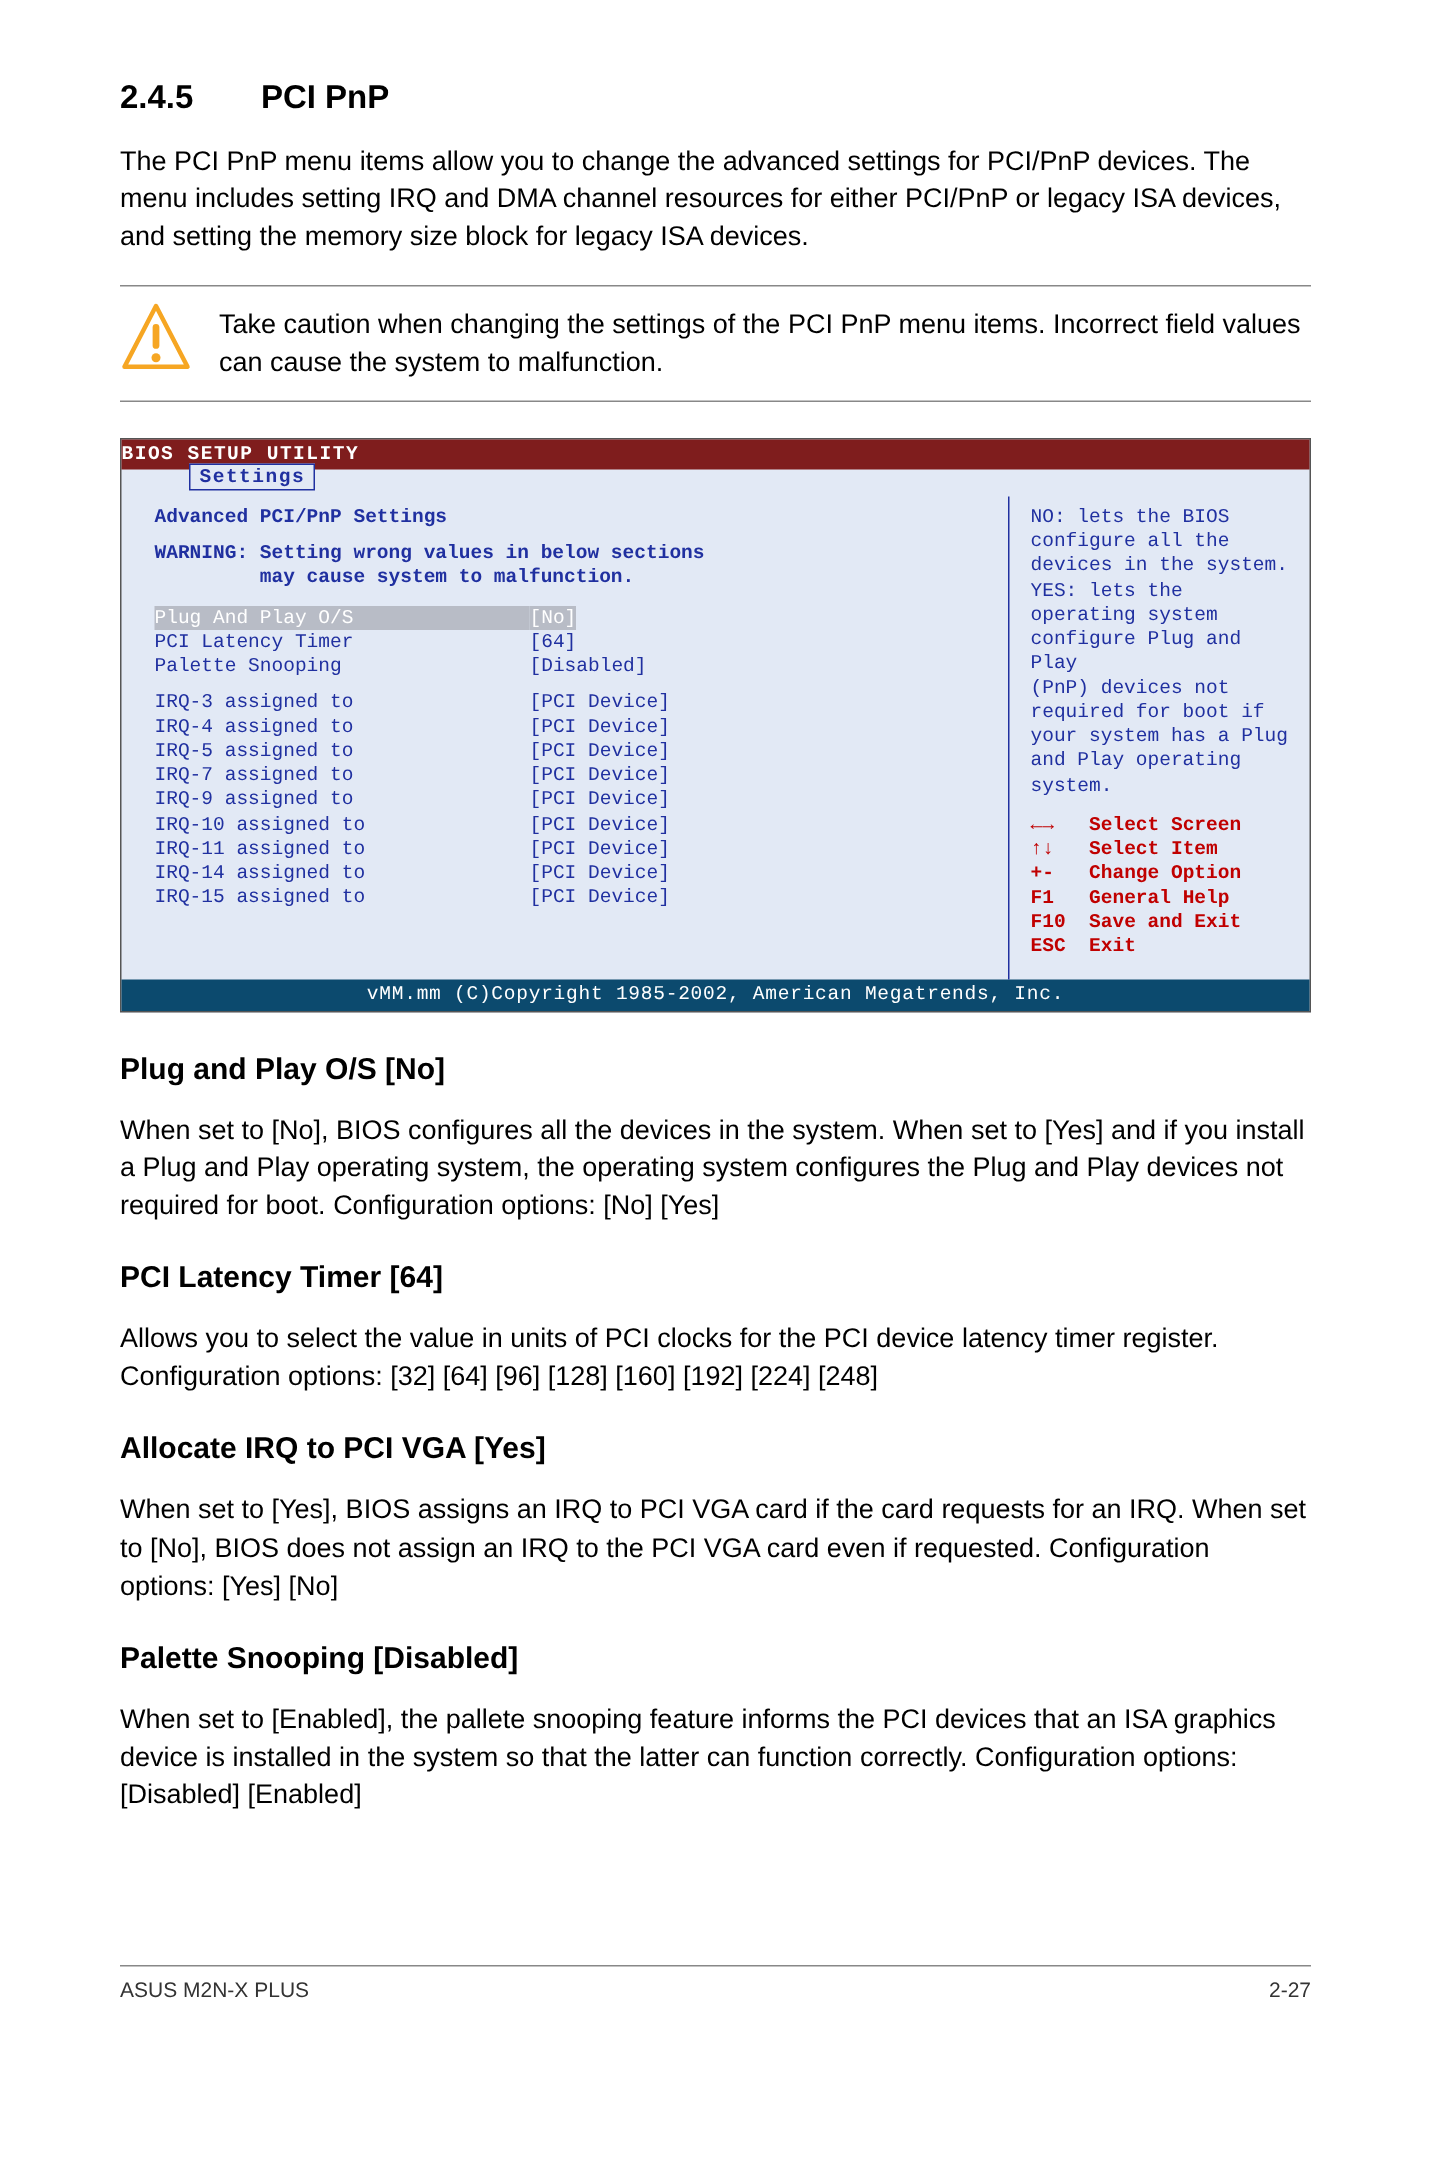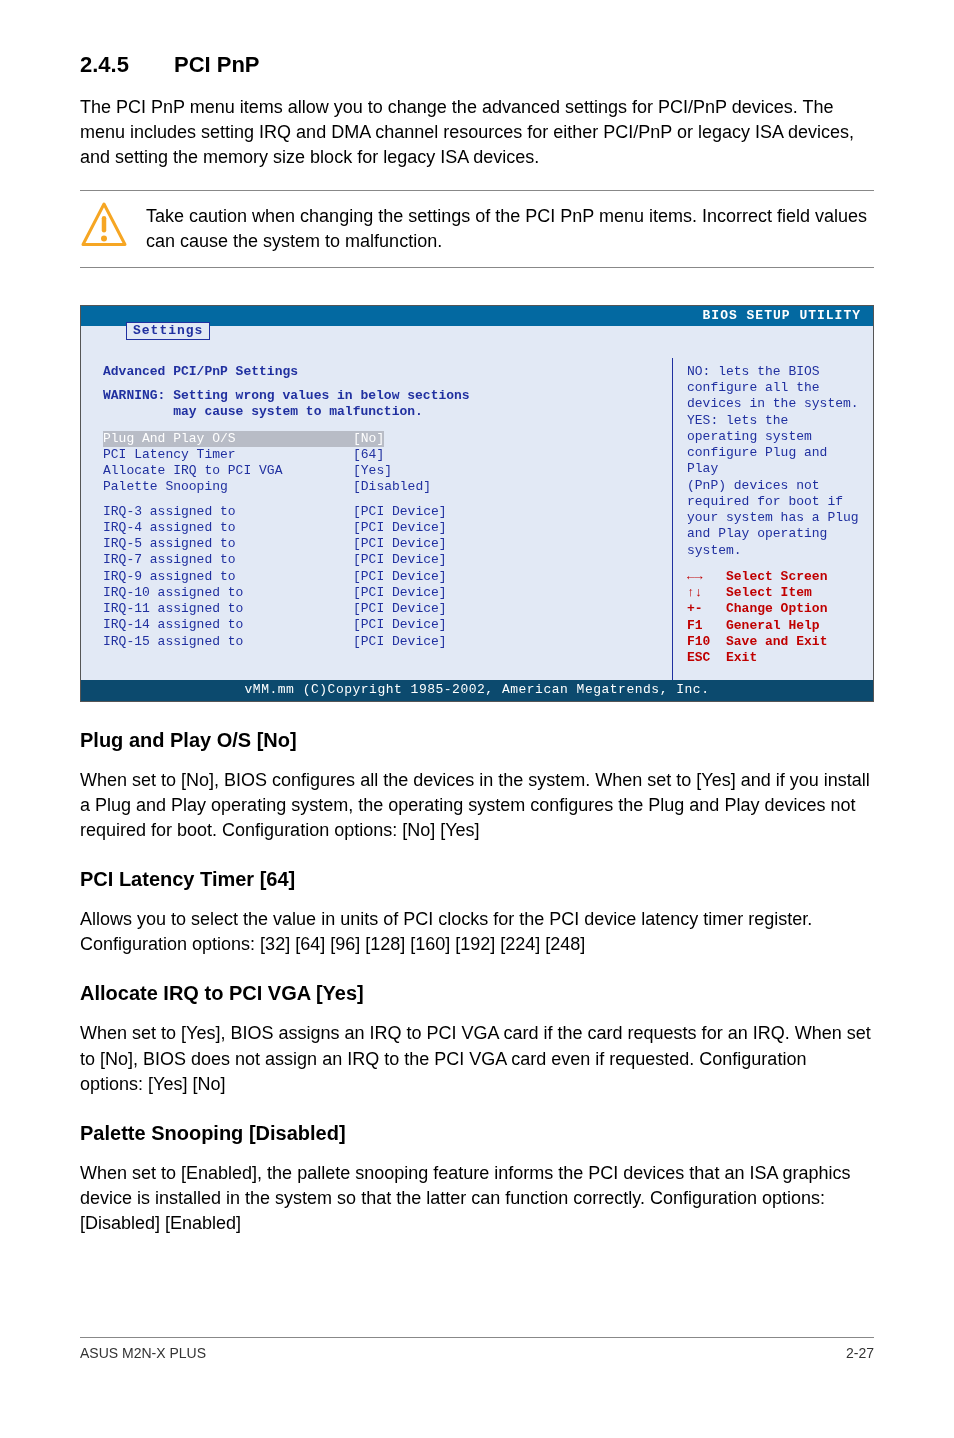--- a/index.html
+++ b/index.html
@@ -36,62 +36,62 @@
       margin: 14px 0 20px 0;
     }
 
     .caution-box {
       border-top: 1px solid #888;
       border-bottom: 1px solid #888;
       padding: 10px 0;
       display: flex;
       align-items: center;
       gap: 18px;
-      margin-bottom: 37px;
+      margin-bottom: 24px;
     }
 
     .caution-icon svg {
       width: 48px;
       height: 48px;
     }
 
     .bios-outer {
       background: #e2e9f5;
       border: 1px solid #555;
       font-family: "Courier New", monospace;
       font-size: 13px;
       line-height: 1.25;
       margin-bottom: 24px;
     }
 
     .bios-titlebar {
-      background: #0369a1;
+      background: #7f1d1d;
       color: #ffffff;
-      text-align: right;
-      padding: 2px 12px;
+      text-align: left;
+      padding: 2px 0;
       font-weight: bold;
       letter-spacing: 1px;
       position: relative;
     }
 
     .bios-tab {
       position: absolute;
       left: 45px;
       top: 16px;
       background: #e2e9f5;
       color: #2030a0;
       border: 1px solid #2030a0;
       padding: 0 6px;
       font-weight: bold;
       letter-spacing: 1px;
     }
 
     .bios-body {
       display: flex;
-      padding-top: 32px;
+      padding-top: 18px;
       justify-content: flex-end;
     }
 
     .bios-left {
       flex: 1;
       padding: 6px 10px 14px 22px;
       color: #2030a0;
     }
 
     .bios-right {
@@ -197,21 +197,20 @@
     <span class="bios-tab">Settings</span>
   </div>
   <div class="bios-body">
     <div class="bios-left">
       <div class="bios-heading">Advanced PCI/PnP Settings</div>
       <div class="bios-warning">WARNING: Setting wrong values in below sections
          may cause system to malfunction.</div>
       <div id="bios-rows">
           <div class="bios-row"><span class="bios-label bios-selected">Plug And Play O/S</span><span class="bios-value bios-selected">[No]</span></div>
           <div class="bios-row"><span class="bios-label">PCI Latency Timer</span><span class="bios-value">[64]</span></div>
-          <div class="bios-row"><span class="bios-label">Allocate IRQ to PCI VGA</span><span class="bios-value">[Yes]</span></div>
           <div class="bios-row"><span class="bios-label">Palette Snooping</span><span class="bios-value">[Disabled]</span></div>
         </div>
       <div style="height:8px"></div>
       <div id="bios-irqs">
           <div class="bios-row"><span class="bios-label">IRQ-3 assigned to</span><span class="bios-value">[PCI Device]</span></div>
           <div class="bios-row"><span class="bios-label">IRQ-4 assigned to</span><span class="bios-value">[PCI Device]</span></div>
           <div class="bios-row"><span class="bios-label">IRQ-5 assigned to</span><span class="bios-value">[PCI Device]</span></div>
           <div class="bios-row"><span class="bios-label">IRQ-7 assigned to</span><span class="bios-value">[PCI Device]</span></div>
           <div class="bios-row"><span class="bios-label">IRQ-9 assigned to</span><span class="bios-value">[PCI Device]</span></div>
           <div class="bios-row"><span class="bios-label">IRQ-10 assigned to</span><span class="bios-value">[PCI Device]</span></div>

